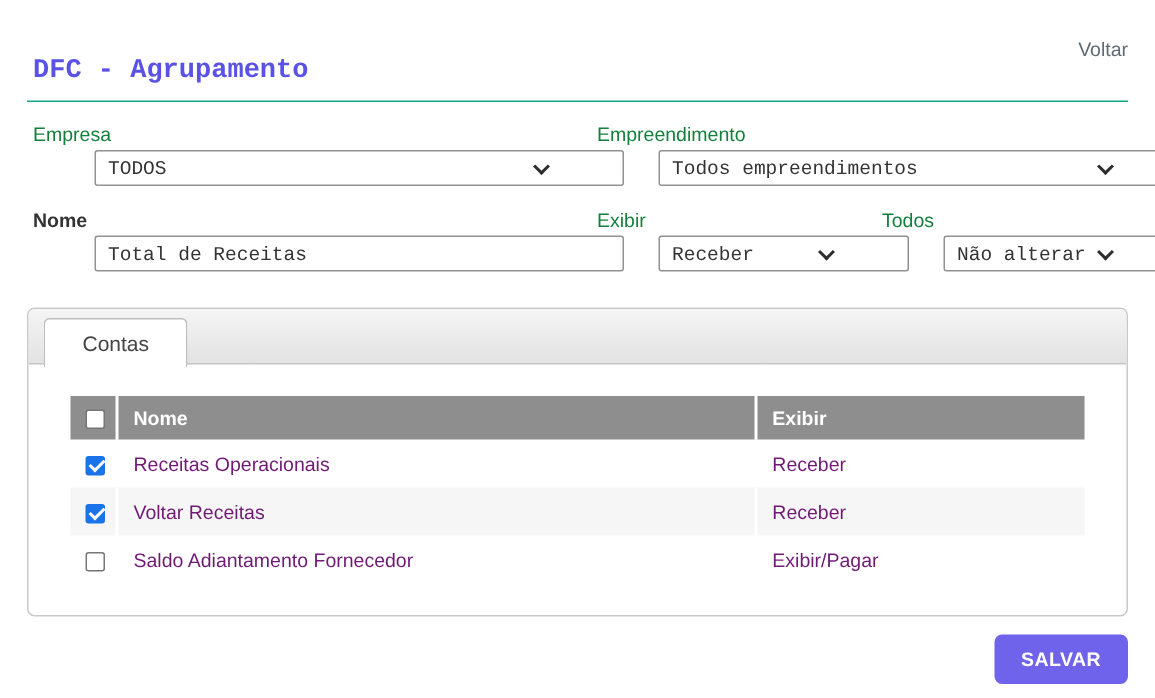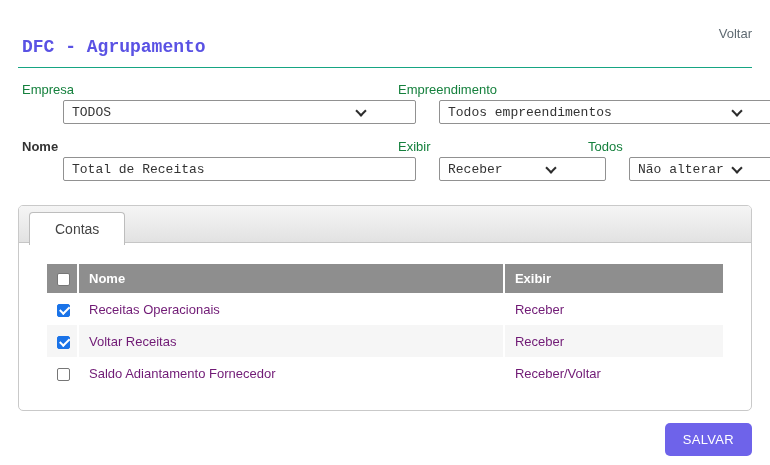--- a/index.html
+++ b/index.html
@@ -57,21 +57,21 @@
 
   .cb { display: inline-block; width: 13px; height: 13px; background: #fff;
         border: 1px solid #767676; border-radius: 2px; vertical-align: middle; cursor: pointer; }
   .cb.checked { background: var(--checkbox-blue, #1a73e8); border-color: var(--checkbox-blue, #1a73e8); }
   .cb.checked::after { content: ""; display: block; width: 4px; height: 8px; margin: 0 auto;
                        border: solid #fff; border-width: 0 2px 2px 0; transform: rotate(45deg) translate(0px, -1px); }
 
   .footer { text-align: right; margin-top: 12px; }
   .save-btn { display: inline-block; min-width: 85px; height: 33px; border: none; border-radius: 5px;
               background: var(--accent-purple, #6e63ea); color: #fff; font-family: "Liberation Sans", sans-serif;
-              font-size: 13px; font-weight: normal; letter-spacing: .3px; padding: 0 18px; cursor: pointer; }
+              font-size: 13px; font-weight: bold; letter-spacing: .3px; padding: 0 18px; cursor: pointer; }
 </style>
 </head>
 <body>
 
 <div class="page">
 
   <div class="topbar">
     <span class="back-link">Voltar</span>
   </div>
 
@@ -164,21 +164,21 @@
               <span class="cb checked"></span>
             </td>
             <td>Voltar Receitas</td>
             <td>Receber</td>
           </tr>
             <tr>
             <td class="cell-check">
               <span class="cb"></span>
             </td>
             <td>Saldo Adiantamento Fornecedor</td>
-            <td>Receber/Voltar</td>
+            <td>Exibir/Pagar</td>
           </tr>
           </tbody>
       </table>
     </div>
   </div>
 
   <div class="footer">
     <button class="save-btn">SALVAR</button>
   </div>
 

